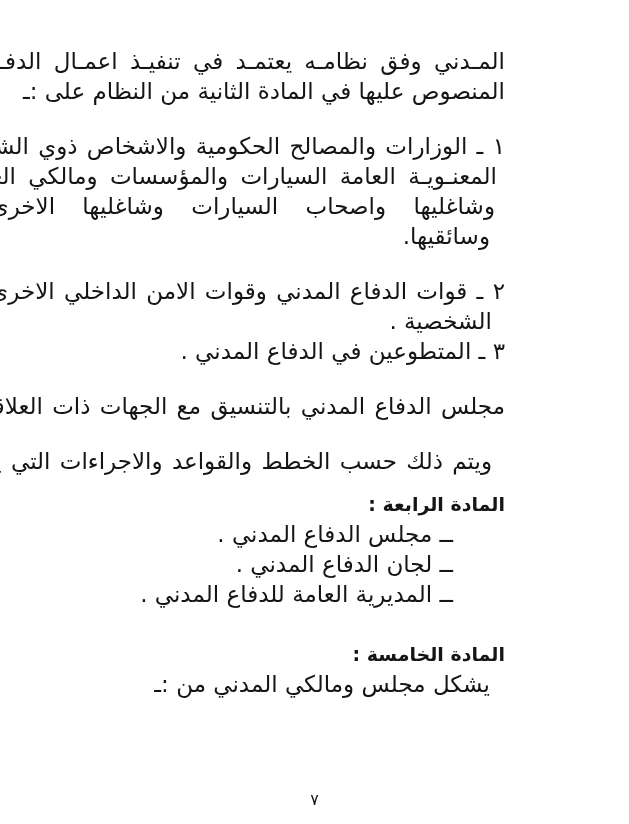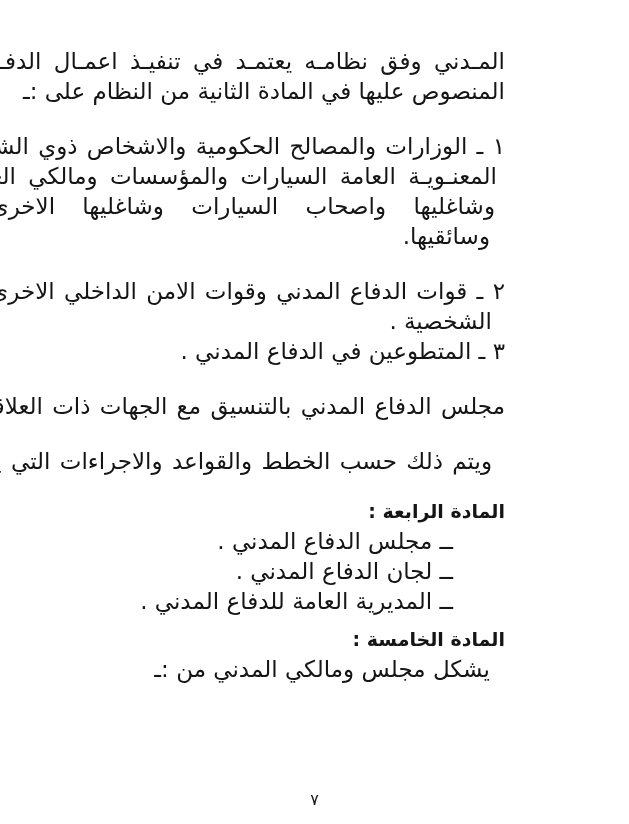--- a/index.html
+++ b/index.html
@@ -39,22 +39,22 @@
   .ind-13 { padding-right: 13px; }
   .ind-15 { padding-right: 15px; }
   .ind-52 { padding-right: 52px; }
   .heading {
     font-weight: bold;
     font-size: 19px;
     line-height: 30px;
     text-align: right;
     white-space: nowrap;
   }
-  .h4 { margin-top: 20px; }
-  .h5 { margin-top: 8px; }
+  .h4 { margin-top: 13px; }
+  .h5 { margin-top: 30px; }
   .page-number {
     position: absolute;
     top: 790px;
     left: 0;
     width: 100%;
     text-align: center;
     font-size: 16px;
     line-height: 20px;
     color: #151515;
   }

